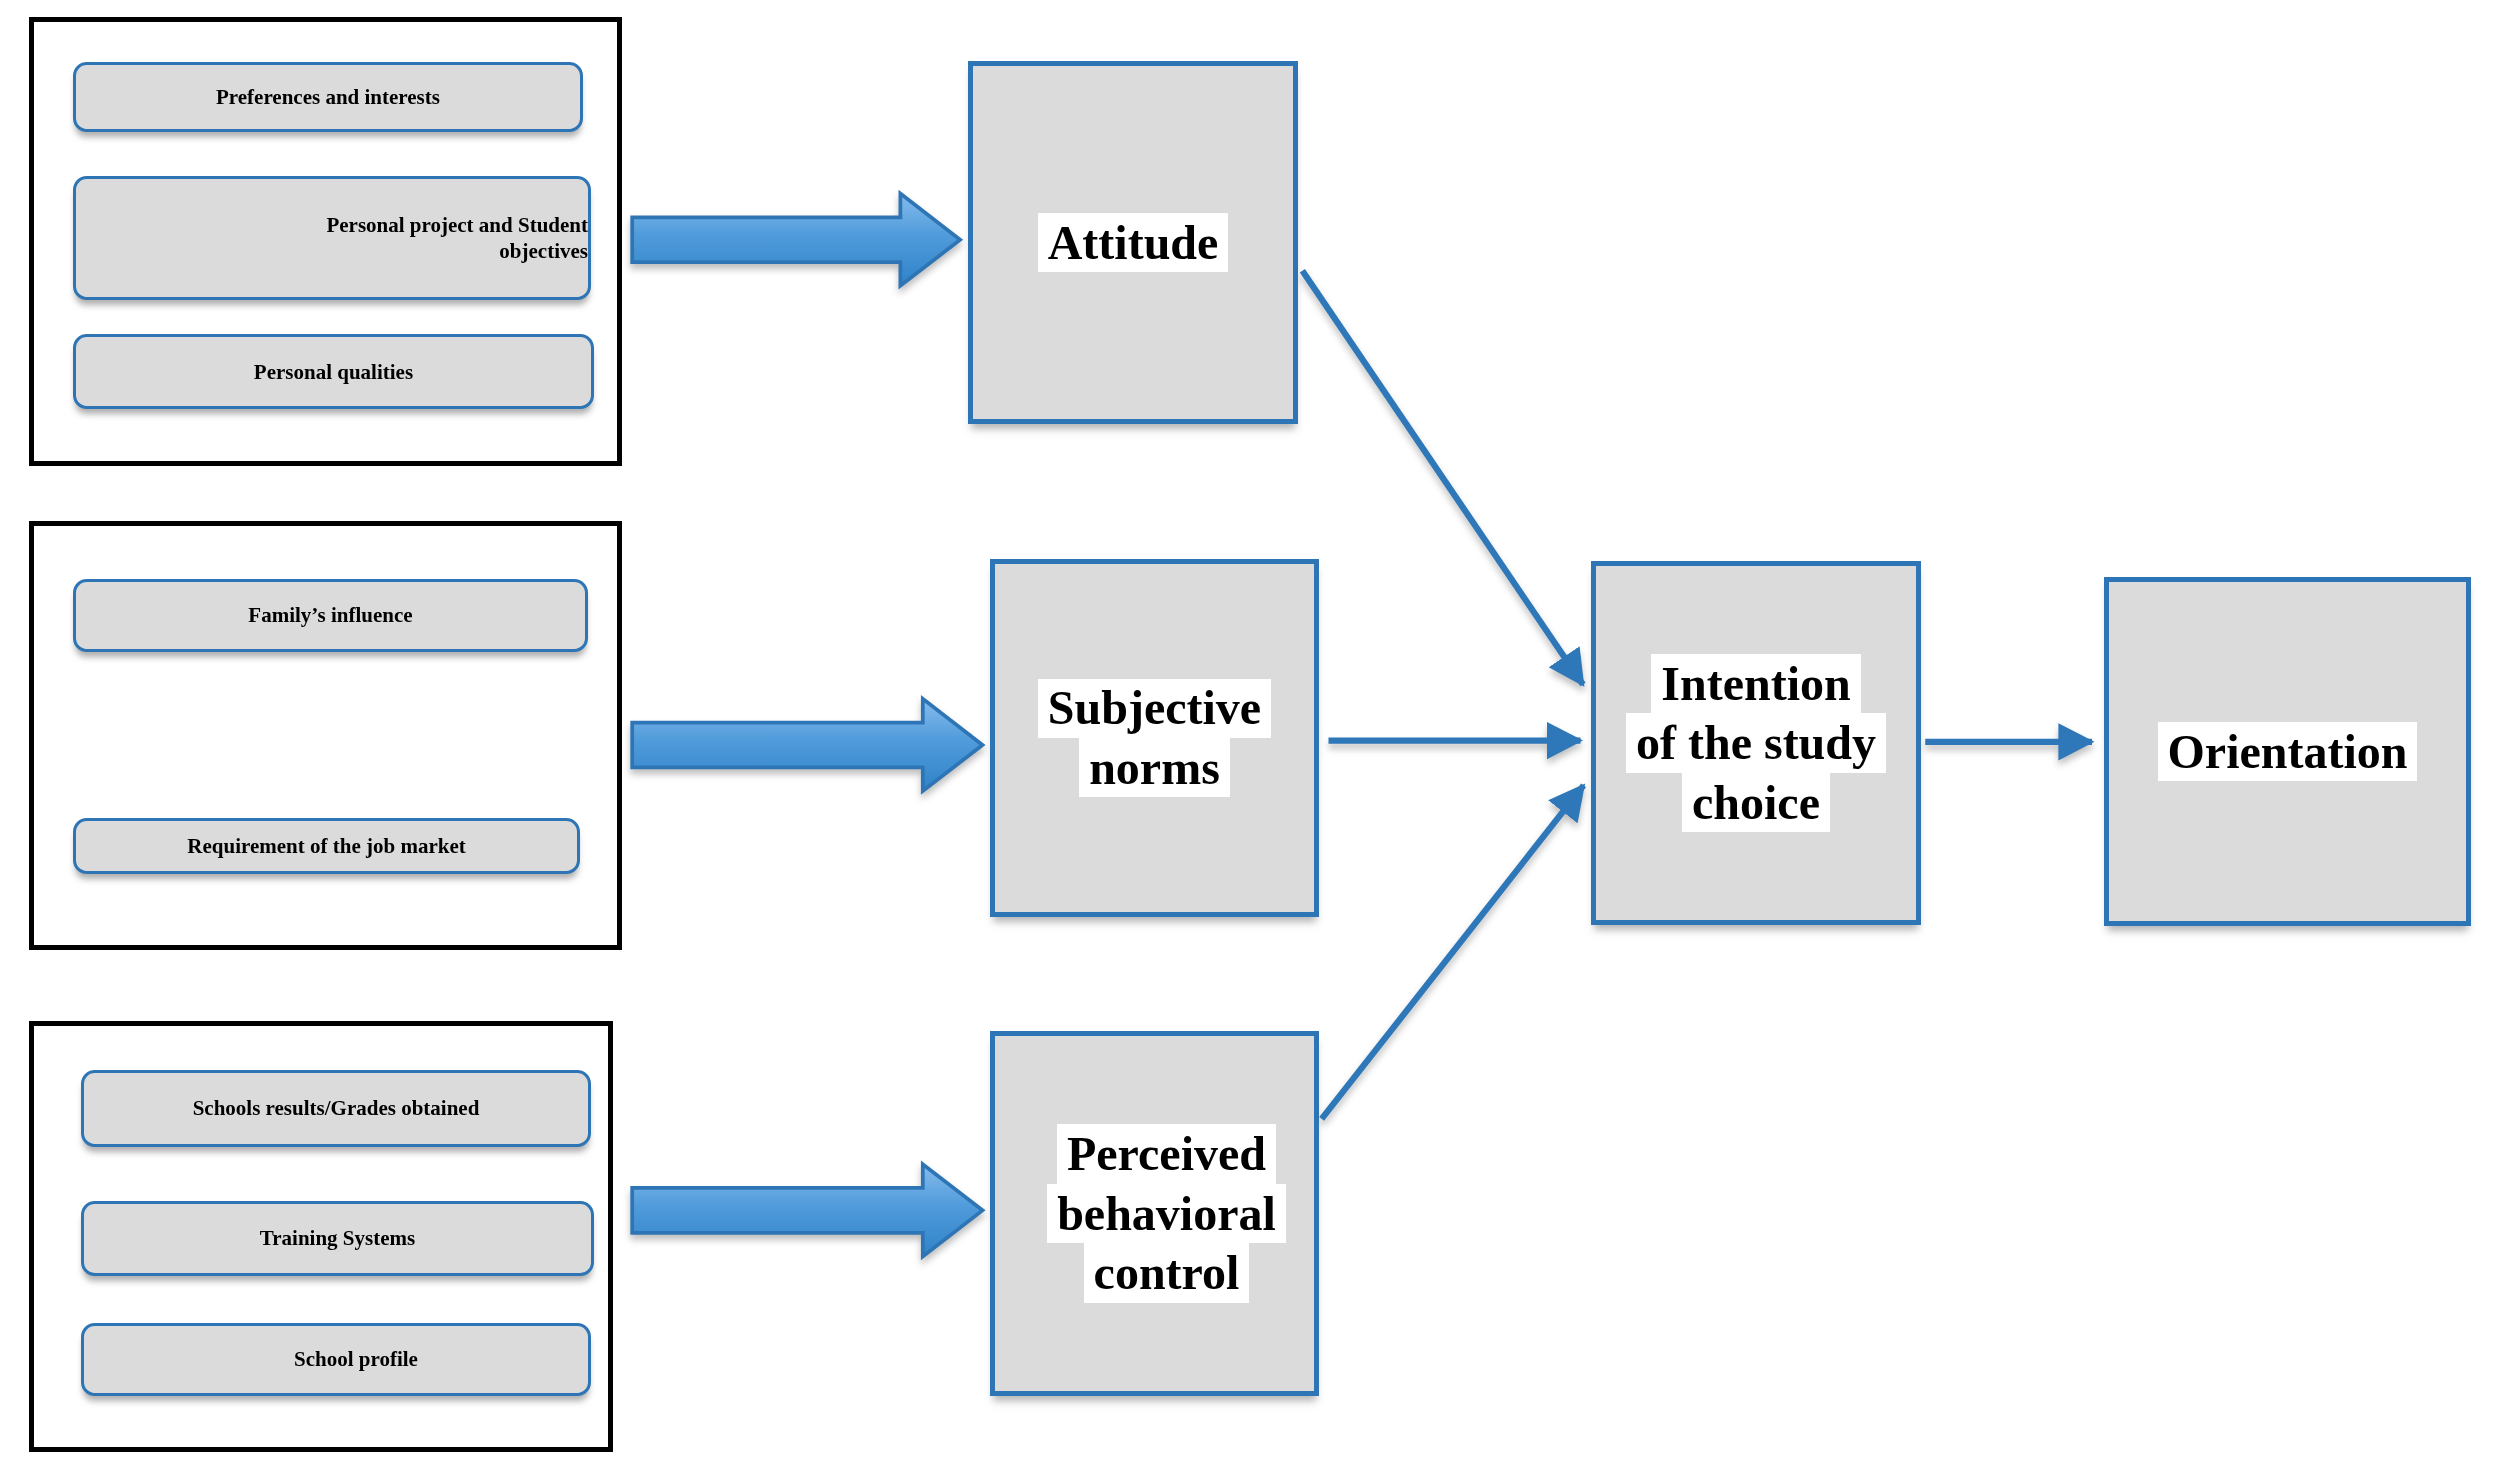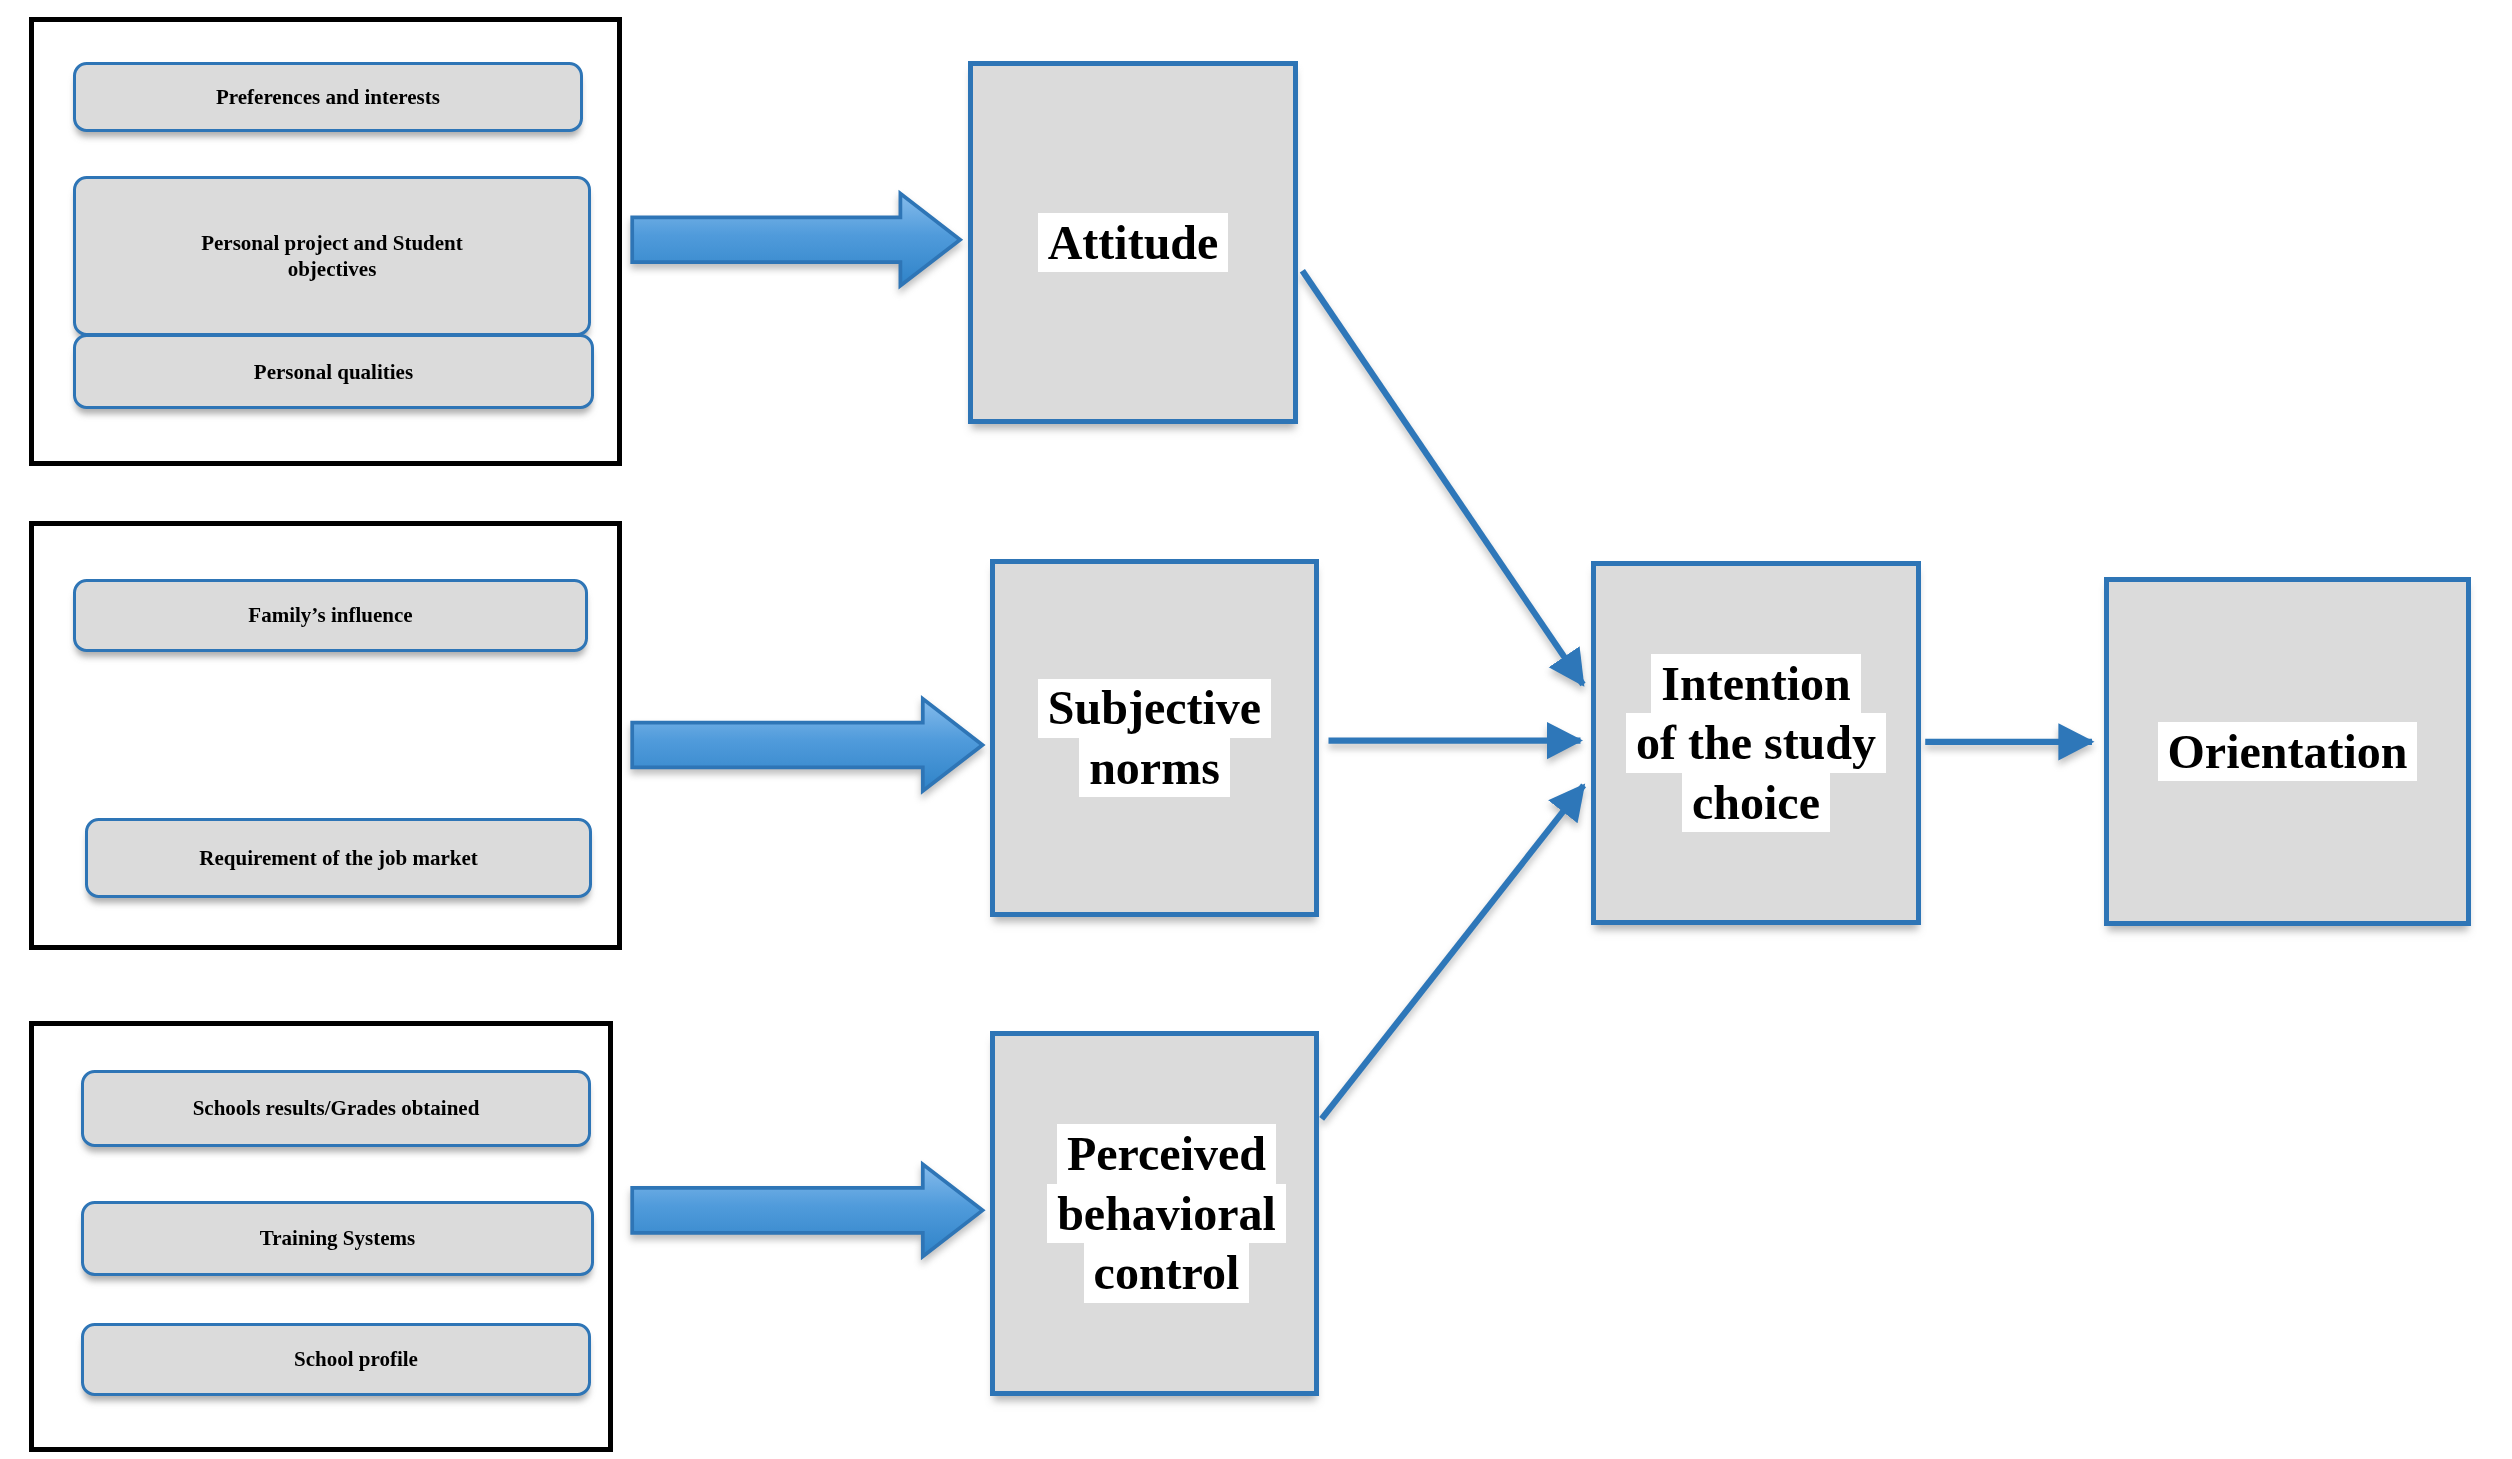--- a/index.html
+++ b/index.html
@@ -104,34 +104,34 @@
     <line class="thin-line" x1="2093" y1="435" x2="2544" y2="1100" marker-end="url(#arrowHead)"></line>
     <line class="thin-line" x1="2135" y1="1190" x2="2540" y2="1190" marker-end="url(#arrowHead)"></line>
     <line class="thin-line" x1="2124" y1="1798" x2="2545" y2="1262" marker-end="url(#arrowHead)"></line>
     <line class="thin-line" x1="3094" y1="1192" x2="3362" y2="1192" marker-end="url(#arrowHead)"></line>
   </svg>
 
   <div class="factor-group" style="left:29px; top:17.4px; width:593px; height:449px;">
     <div class="small-box" style="left:39px; top:40px; width:510px; height:70px;">
         <span class="ln">Preferences and interests</span>
       </div>
-    <div class="small-box" style="left:39px; top:154px; width:518px; height:160px;">
+    <div class="small-box" style="left:39px; top:154px; width:518px; height:124px;align-items:flex-end;">
         <span class="ln">Personal project and Student</span>
         <span class="ln">objectives</span>
       </div>
     <div class="small-box" style="left:39px; top:312px; width:521px; height:75px;">
         <span class="ln">Personal qualities</span>
       </div>
   </div>
 
   <div class="factor-group" style="left:29px; top:521px; width:593px; height:429px;">
     <div class="small-box" style="left:39px; top:53px; width:515px; height:73px;">
         <span class="ln">Family’s influence</span>
       </div>
-    <div class="small-box" style="left:51px; top:292px; width:507px; height:80px;">
+    <div class="small-box" style="left:39px; top:292px; width:507px; height:56px;">
         <span class="ln">Requirement of the job market</span>
       </div>
   </div>
 
   <div class="factor-group" style="left:29px; top:1021px; width:584px; height:431px;">
     <div class="small-box" style="left:47px; top:44px; width:510px; height:77px;">
         <span class="ln">Schools results/Grades obtained</span>
       </div>
     <div class="small-box" style="left:47px; top:175px; width:513px; height:75px;">
         <span class="ln">Training Systems</span>

